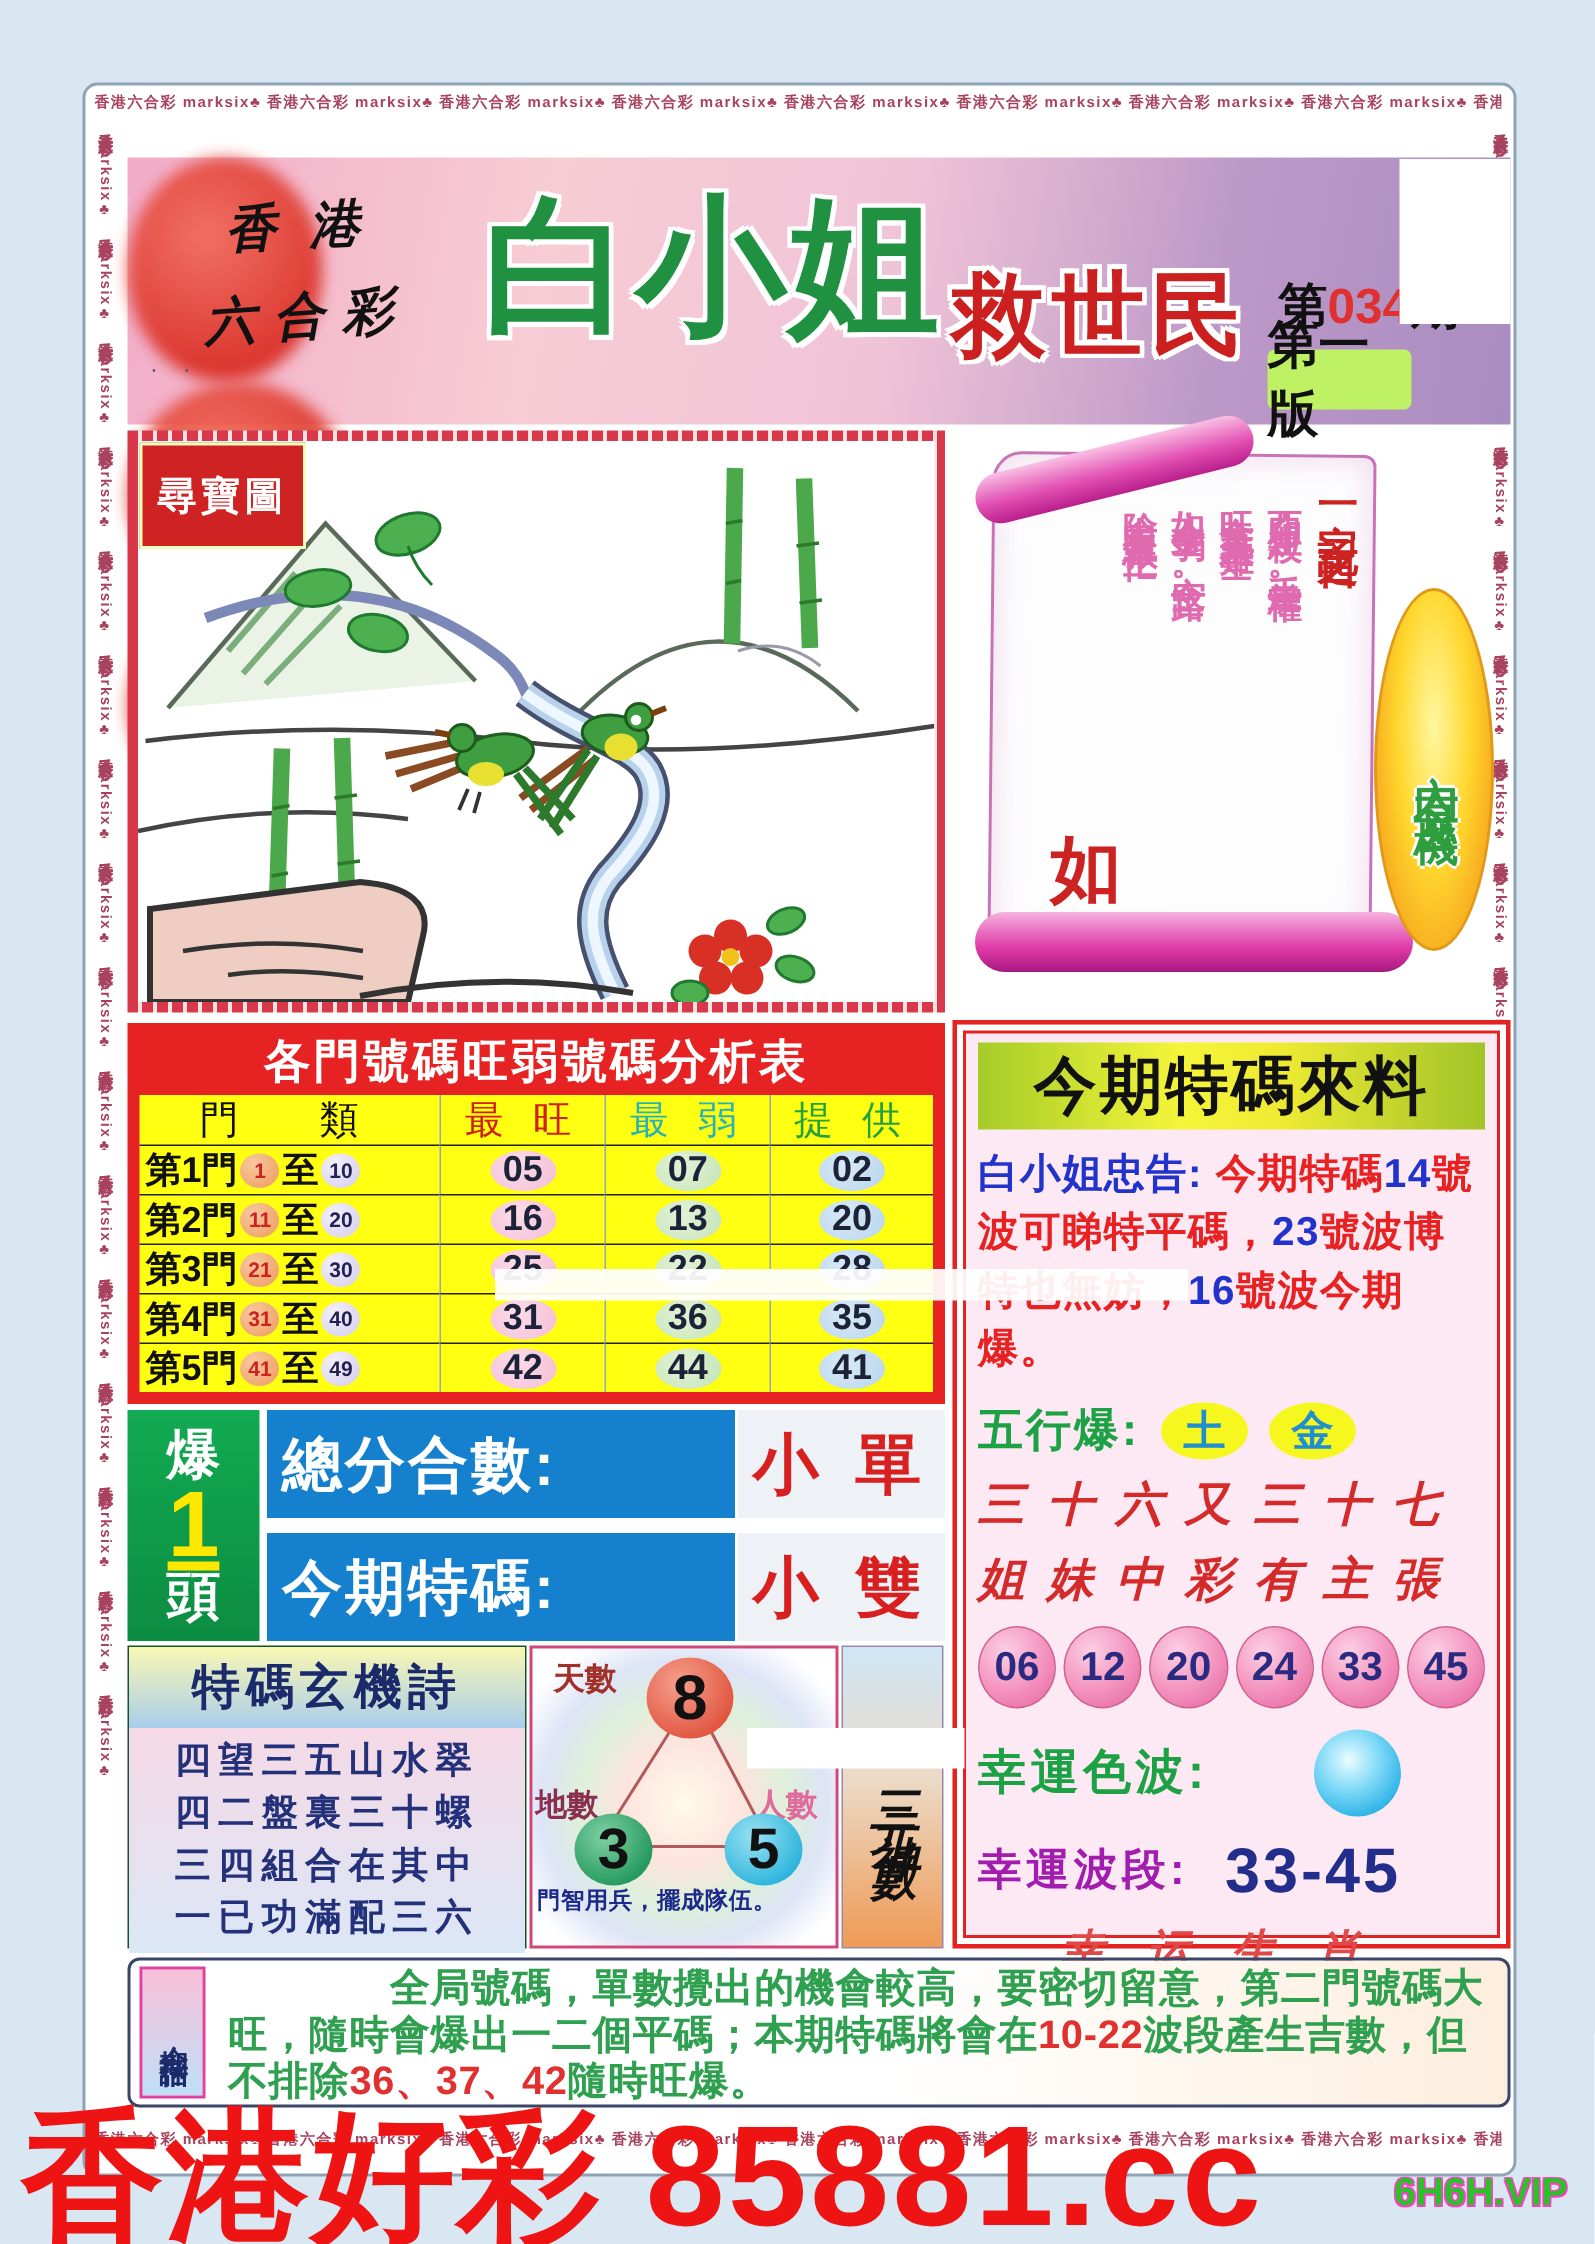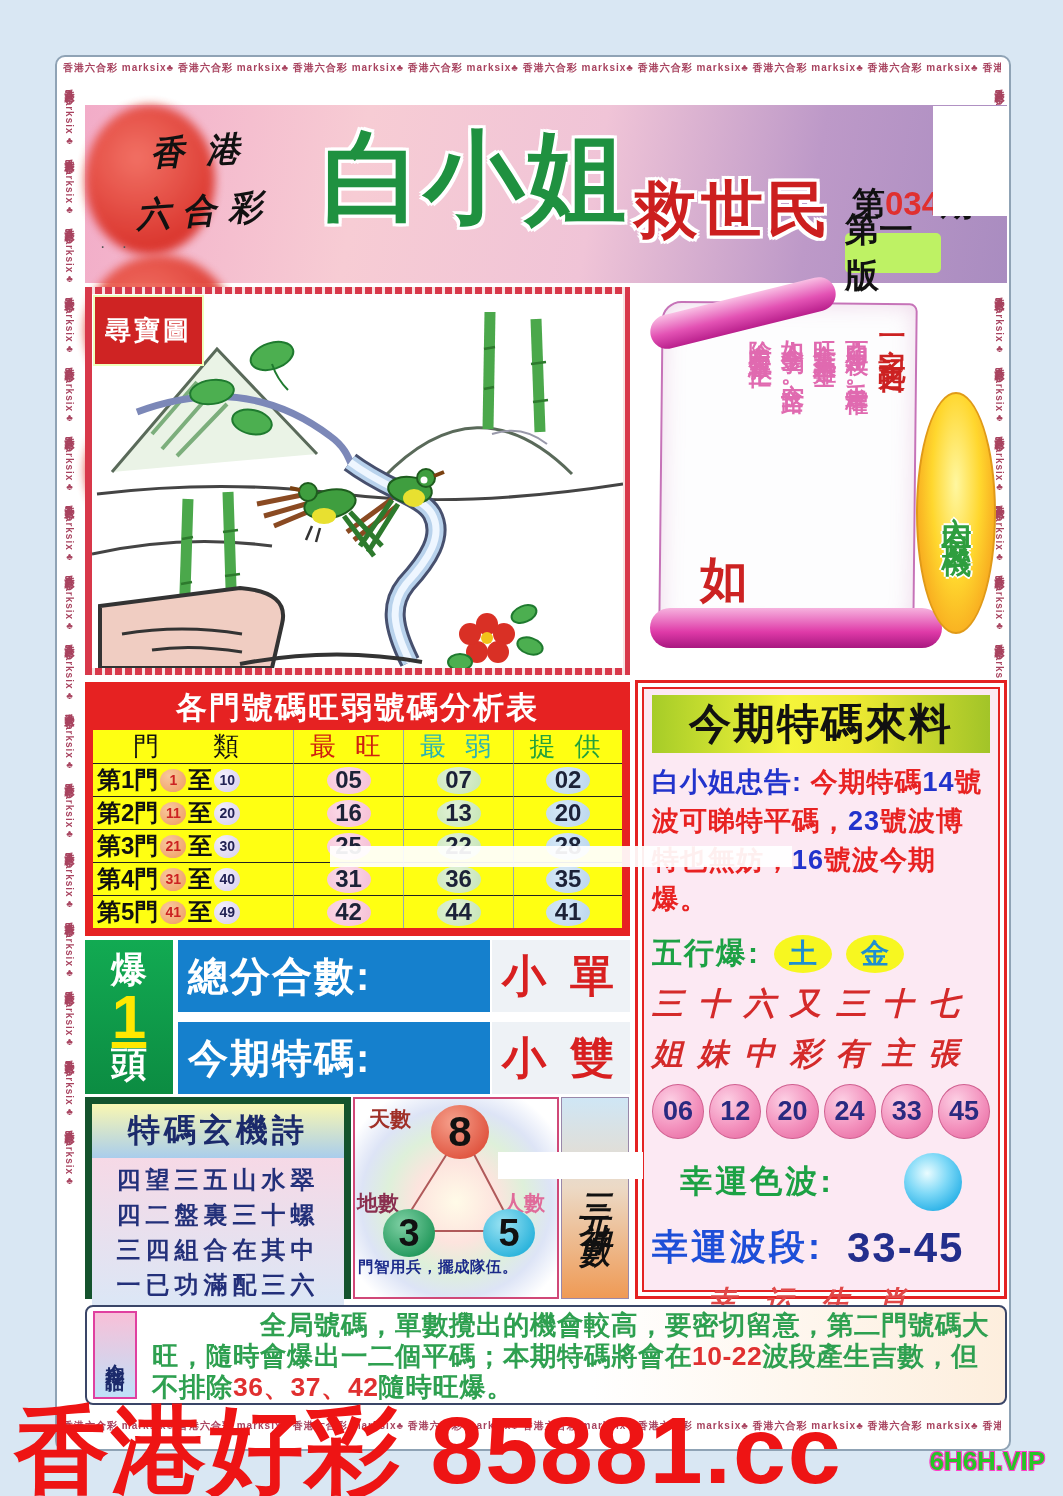--- a/index.html
+++ b/index.html
@@ -89,21 +89,21 @@
                display:flex;flex-direction:column;align-items:center;justify-content:center;color:#fff;font-weight:bold;}
   .burst-green .t{font-size:36px;line-height:38px;}
   .burst-green .n{font-size:62px;line-height:56px;color:#ffe800;text-decoration:underline;}
   .burst-row1{top:940px;}
   .burst-row2{top:1022px;}
   .burst-label{left:178px;width:312px;height:72px;background:#1580cd;color:#fff;font-size:40px;
                font-weight:bold;display:flex;align-items:center;padding-left:10px;box-sizing:border-box;letter-spacing:2px;}
   .burst-val{left:492px;width:138px;height:72px;background:#eef2f6;color:#d82020;font-size:44px;
              font-weight:bold;display:flex;align-items:center;justify-content:center;letter-spacing:6px;}
   
-  .poem{left:85px;top:1097px;width:266px;height:202px;border:7px solid #14532d;box-sizing:border-box;}
+  .poem{left:85px;top:1097px;width:266px;height:202px;border:1px solid #14532d;box-sizing:border-box;}
   .poem-title{height:54px;background:linear-gradient(180deg,#f9f7b2,#a9cdec);color:#1b2a6b;
               font-size:32px;font-weight:bold;display:flex;align-items:center;justify-content:center;letter-spacing:4px;}
   .poem-body{height:146px;background:linear-gradient(180deg,#f6d9e6,#dbe7f6);color:#23307a;
              font-size:24px;font-weight:bold;text-align:center;line-height:35px;letter-spacing:5px;padding-top:4px;}
   
   .trinity{left:353px;top:1097px;width:206px;height:202px;border:2px solid #d04878;box-sizing:border-box;
            background:radial-gradient(circle at 50% 52%,#fffbe8 0%,#fde4de 28%,#def0da 48%,#dde4f6 66%,#ffffff 85%);}
   .tri-label{position:absolute;font-size:21px;font-weight:bold;}
   .tri-circle{position:absolute;border-radius:50%;display:flex;align-items:center;justify-content:center;
               font-weight:bold;color:#111;}
@@ -128,26 +128,26 @@
   .five-row{margin-top:14px;display:flex;align-items:center;gap:14px;}
   .five-label{font-size:30px;font-weight:bold;color:#1ca144;letter-spacing:2px;}
   .elem{width:58px;height:38px;border-radius:50%;background:#f7f720;color:#1f8fd0;font-size:28px;
         font-weight:bold;display:flex;align-items:center;justify-content:center;}
   .calli{font-family:"DejaVu Serif",serif;font-style:italic;font-weight:bold;color:#d42a2a;
          font-size:31px;letter-spacing:15px;line-height:42px;margin-top:8px;white-space:nowrap;}
   .balls{display:flex;gap:5px;margin-top:10px;}
   .ball{width:53px;height:53px;border-radius:50%;border:1px solid #d06090;
         background:radial-gradient(circle at 35% 30%,#fcd0e4,#f391bd 55%,#e4649c);
         color:#2a2a80;font-size:27px;font-weight:bold;display:flex;align-items:center;justify-content:center;}
-  .lucky-color-row{display:flex;align-items:center;margin-top:14px;gap:70px;justify-content:center;}
+  .lucky-color-row{display:flex;align-items:center;margin-top:14px;gap:70px;}
   .lucky-color-label{font-size:32px;font-weight:bold;color:#1ca144;letter-spacing:3px;}
   .color-ball{width:58px;height:58px;border-radius:50%;
               background:radial-gradient(circle at 40% 35%,#eafcff,#7fd9f7 40%,#2fb4e8 75%,#189dd6);}
   .lucky-range-row{display:flex;align-items:center;margin-top:12px;gap:24px;}
-  .lucky-range-label{font-size:36px;font-weight:bold;color:#1d4ed8;letter-spacing:3px;}
+  .lucky-range-label{font-size:29px;font-weight:bold;color:#a21caf;letter-spacing:3px;}
   .lucky-range-value{font-size:42px;font-weight:bold;color:#232e8c;letter-spacing:2px;}
   .zodiac-title{margin-top:10px;text-align:center;font-family:"DejaVu Serif",serif;font-style:italic;
                 font-weight:bold;font-size:29px;color:#e04848;letter-spacing:28px;}
   .animals{display:flex;justify-content:space-between;margin-top:6px;padding:0 2px;}
   .animal{width:76px;height:76px;border-radius:50%;
           background:radial-gradient(circle at 50% 40%,#fbfde8,#dcedaa 70%,#cfe79a);
           display:flex;align-items:center;justify-content:center;}
   
   .eval{left:85px;top:1305px;width:922px;height:100px;background:linear-gradient(90deg,#fff 55%,#fdeedd);
         border:2px solid #3a4668;border-radius:8px;box-sizing:border-box;}

